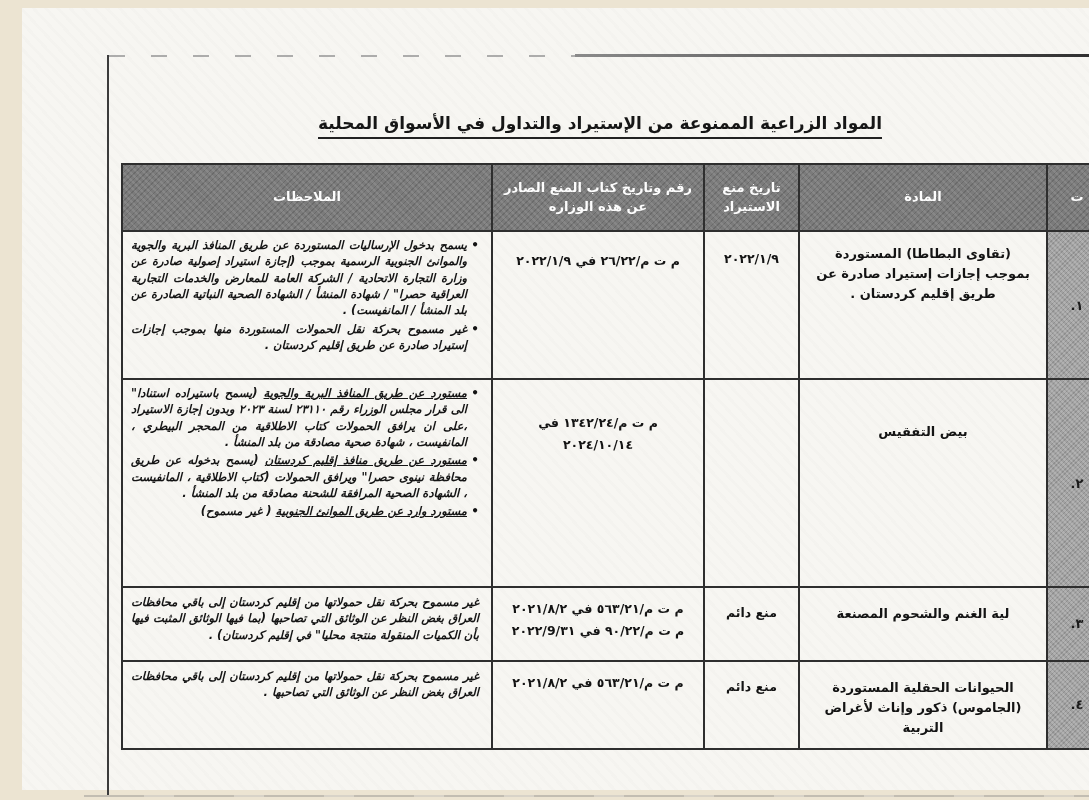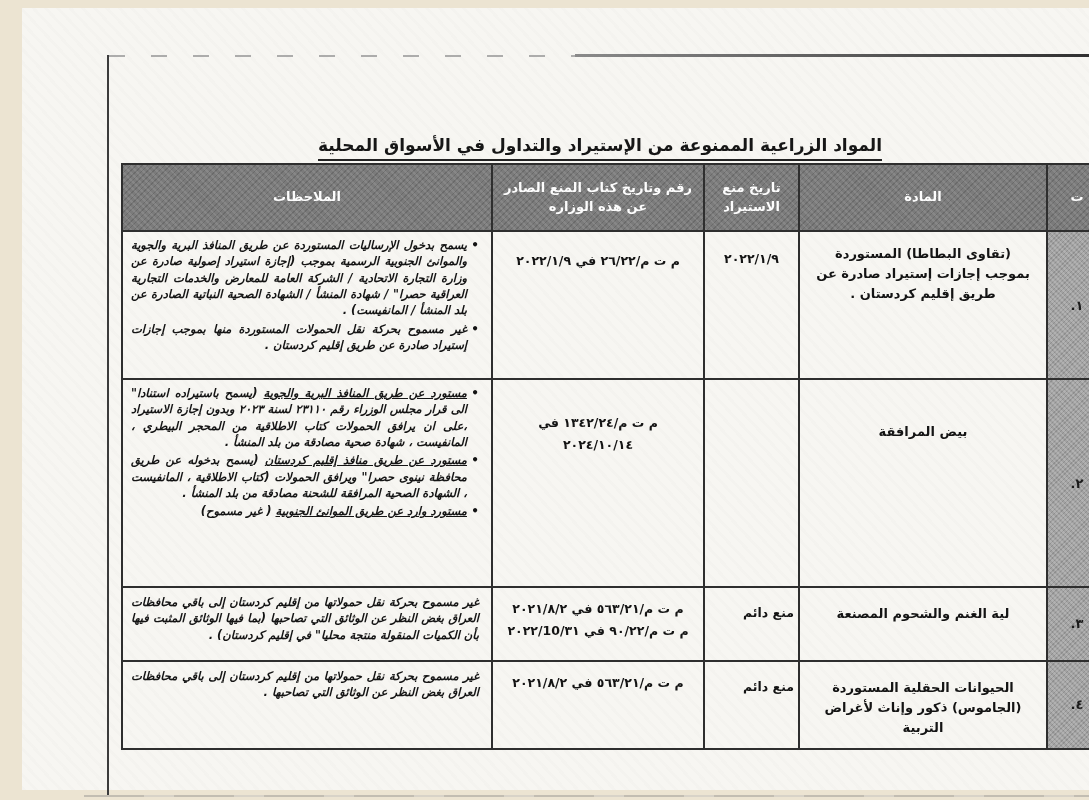--- a/index.html
+++ b/index.html
@@ -19,21 +19,21 @@
     background:repeating-linear-gradient(to right,#9a9a9a 0 16px,transparent 16px 42px);opacity:.8;}
   .frame-top-solid{position:absolute;left:553px;top:46px;width:536px;height:3px;
     background:linear-gradient(to right,#8a8a8a,#2c2c2c);}
   .frame-bottom{position:absolute;left:62px;top:787px;width:1027px;height:2px;
     background:repeating-linear-gradient(to right,#c2bdb2 0 60px,#d8d3c8 60px 90px);}
 
   .doc-title{
     position:absolute;left:250px;top:113px;width:700px;text-align:center;
     font-size:17px;font-weight:bold;color:#161616;direction:rtl;
   }
-  .doc-title span{display:inline-block;border-bottom:2px solid #222;padding-bottom:4px;margin-top:22px;}
+  .doc-title span{display:inline-block;border-bottom:2px solid #222;padding-bottom:4px;}
 
   .table-wrap{position:absolute;left:123px;top:163px;width:985px;direction:rtl;}
   table.ban-table{border-collapse:collapse;table-layout:fixed;width:985px;direction:rtl;}
   .ban-table th,.ban-table td{border:2px solid #2e2e2e;padding:0;vertical-align:top;}
   .ban-table th{
     height:61px;color:#fdfdfd;font-size:13px;font-weight:bold;text-align:center;vertical-align:middle;
     background-color:#7b7b7b;
     background-image:repeating-linear-gradient(45deg,rgba(255,255,255,.09) 0 2px,transparent 2px 5px),
                      repeating-linear-gradient(-45deg,rgba(0,0,0,.14) 0 1px,transparent 1px 4px);
     line-height:1.45;padding:2px 4px;
@@ -60,21 +60,21 @@
   .note-item{display:flex;flex-direction:row;margin-bottom:2px;}
   .note-bullet{flex:0 0 16px;text-align:center;font-size:12px;line-height:16px;}
   .note-nobullet{flex:0 0 4px;}
   .note-text{flex:1 1 auto;text-align:justify;font-style:italic;}
   .note-text .u{text-decoration:underline;}
   
   tr.r1 td.material-cell{padding-top:12px;margin-left:19px;}
   tr.r2 td.material-cell{padding-top:42px;}
   tr.r2 td.letter-cell{padding-top:32px;}
   tr.r3 td.letter-cell,tr.r4 td.letter-cell{padding-top:10px;}
-  tr.r3 td.date-cell,tr.r4 td.date-cell{padding-top:16px;text-align:right;}
+  tr.r3 td.date-cell,tr.r4 td.date-cell{padding-top:16px;}
   tr.r3 td.material-cell,tr.r4 td.material-cell{padding-top:16px;}
   tr.r3 td.notes-cell,tr.r4 td.notes-cell{padding-top:6px;margin-left:16px;}
 </style>
 </head>
 <body>
 
 <div class="page">
   <div class="frame-left"></div>
   <div class="frame-top-dashed"></div>
   <div class="frame-top-solid"></div>
@@ -115,21 +115,21 @@
               <div class="note-text">يسمح بدخول الإرساليات المستوردة عن طريق المنافذ البرية والجوية والموانئ الجنوبية الرسمية بموجب (إجازة استيراد إصولية صادرة عن وزارة التجارة الاتحادية / الشركة العامة للمعارض والخدمات التجارية العراقية حصرا" / شهادة المنشأ / الشهادة الصحية النباتية الصادرة عن بلد المنشأ / المانفيست) .</div>
             </div>
             <div class="note-item">
               <span class="note-bullet">•</span>
               <div class="note-text">غير مسموح بحركة نقل الحمولات المستوردة منها بموجب إجازات إستيراد صادرة عن طريق إقليم كردستان .</div>
             </div>
           </td>
         </tr>
         <tr class="row r2" style="height: 208px;">
           <td class="num-cell"><span>.٢</span></td>
-          <td class="material-cell">بيض المرافقة</td>
+          <td class="material-cell">بيض التفقيس</td>
           <td class="date-cell"></td>
           <td class="letter-cell"><span>م ت م/١٣٤٢/٢٤ في ٢٠٢٤/١٠/١٤</span></td>
           <td class="notes-cell">
             <div class="note-item">
               <span class="note-bullet">•</span>
               <div class="note-text"><span class="u">مستورد عن طريق المنافذ البرية والجوية</span> (يسمح باستيراده استنادا" الى قرار مجلس الوزراء رقم ٢٣١١٠ لسنة ٢٠٢٣ وبدون إجازة الاستيراد ،على ان يرافق الحمولات كتاب الاطلاقية من المحجر البيطري ، المانفيست ، شهادة صحية مصادقة من بلد المنشأ .</div>
             </div>
             <div class="note-item">
               <span class="note-bullet">•</span>
               <div class="note-text"><span class="u">مستورد عن طريق منافذ إقليم كردستان</span> (يسمح بدخوله عن طريق محافظة نينوى حصرا" ويرافق الحمولات (كتاب الاطلاقية ، المانفيست ، الشهادة الصحية المرافقة للشحنة مصادقة من بلد المنشأ .</div>
@@ -137,21 +137,21 @@
             <div class="note-item">
               <span class="note-bullet">•</span>
               <div class="note-text"><span class="u">مستورد وارد عن طريق الموانئ الجنوبية</span>  ( غير مسموح)</div>
             </div>
           </td>
         </tr>
         <tr class="row r3" style="height: 64px;">
           <td class="num-cell"><span>.٣</span></td>
           <td class="material-cell">لية الغنم والشحوم المصنعة</td>
           <td class="date-cell">منع دائم</td>
-          <td class="letter-cell"><span>م ت م/٥٦٣/٢١ في ٢٠٢١/٨/٢</span><br><span>م ت م/٩٠/٢٢ في ٢٠٢٢/10/٣١</span></td>
+          <td class="letter-cell"><span>م ت م/٥٦٣/٢١ في ٢٠٢١/٨/٢</span><br><span>م ت م/٩٠/٢٢ في ٢٠٢٢/9/٣١</span></td>
           <td class="notes-cell">
             <div class="note-item">
               <span class="note-nobullet"></span>
               <div class="note-text">غير مسموح بحركة نقل حمولاتها من إقليم كردستان إلى باقي محافظات العراق بغض النظر عن الوثائق التي تصاحبها (بما فيها الوثائق المثبت فيها بأن الكميات المنقولة منتجة محليا" في إقليم كردستان) .</div>
             </div>
           </td>
         </tr>
         <tr class="row r4" style="height: 59px;">
           <td class="num-cell"><span>.٤</span></td>
           <td class="material-cell">الحيوانات الحقلية المستوردة (الجاموس) ذكور وإناث لأغراض التربية</td>

